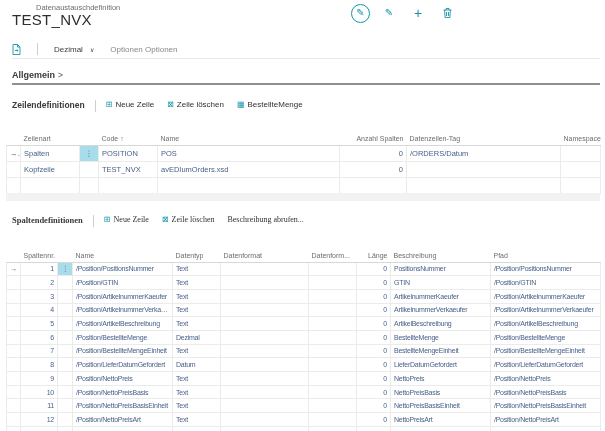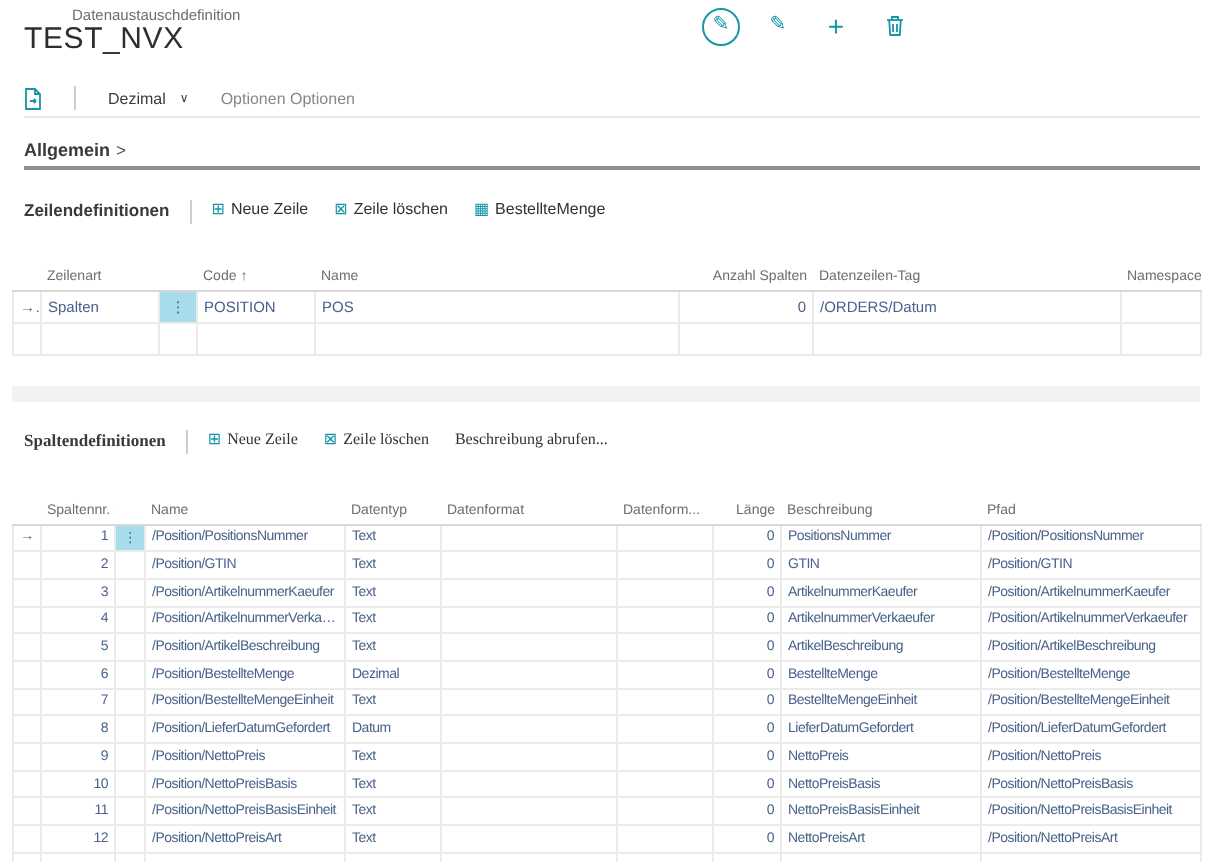--- a/index.html
+++ b/index.html
@@ -157,20 +157,30 @@
         <td>Spalten</td>
         <td class="dots-cell sel">⋮</td>
         <td>POSITION</td>
         <td>POS</td>
         <td class="num">0</td>
         <td>/ORDERS/Datum</td>
         <td></td>
       </tr>
       <tr>
         <td class="arrow-cell"></td>
+        <td>Kopfzeile</td>
+        <td class="dots-cell"></td>
+        <td>TEST_NVX</td>
+        <td>avEDIumOrders.xsd</td>
+        <td class="num">0</td>
+        <td></td>
+        <td></td>
+      </tr>
+      <tr>
+        <td class="arrow-cell"></td>
         <td></td>
         <td class="dots-cell"></td>
         <td></td>
         <td></td>
         <td class="num"></td>
         <td></td>
         <td></td>
       </tr>
     </tbody>
   </table>

